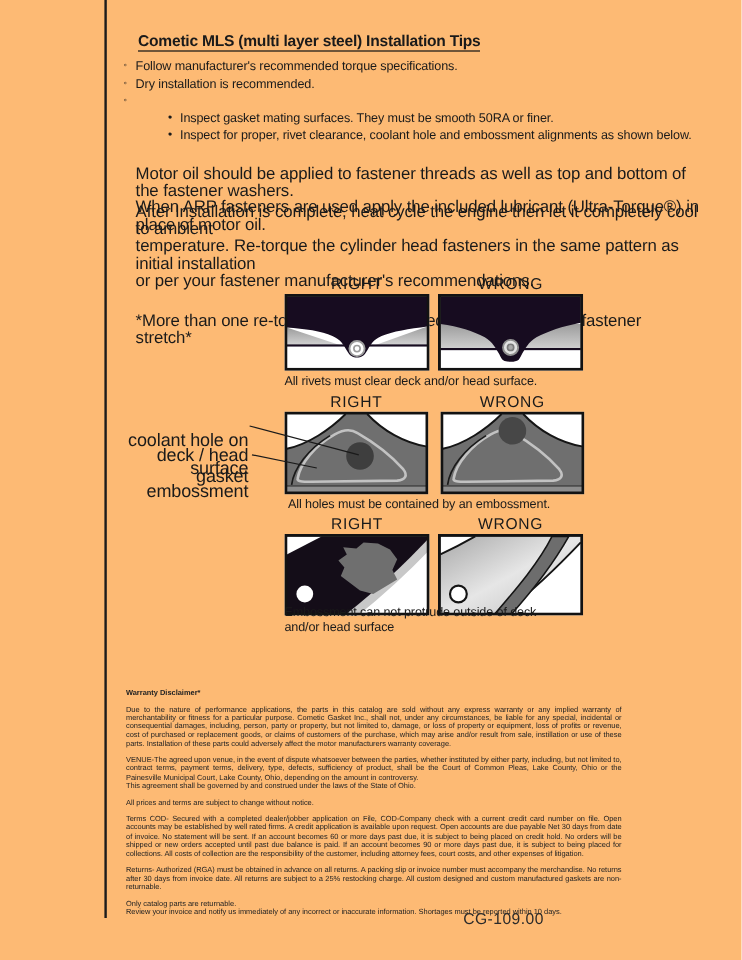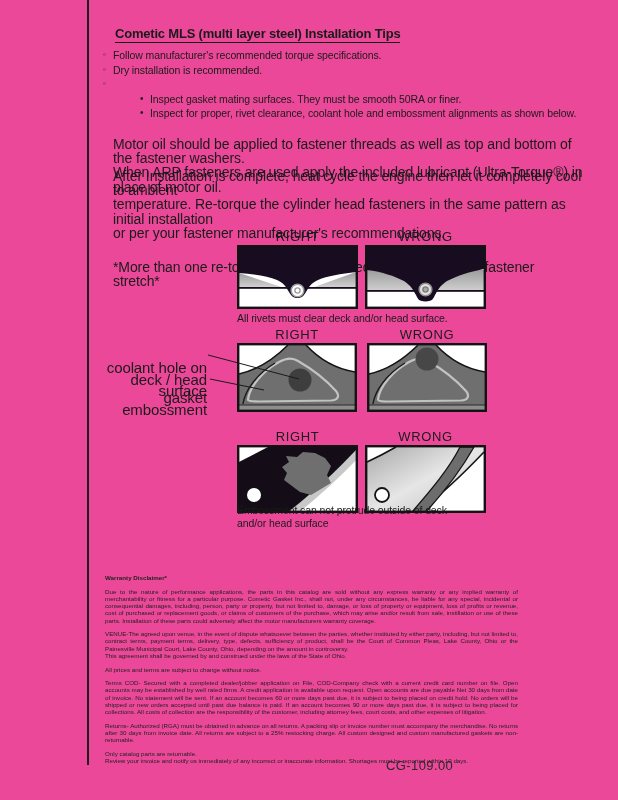--- a/index.html
+++ b/index.html
@@ -1,16 +1,16 @@
 <!DOCTYPE html>
 <html><head>
 <meta charset="utf-8">
 <style>
   html,body{margin:0;padding:0;background:#ffffff;}
-  .page{position:relative;width:618px;height:800px;background:#ec4899;overflow:hidden;
+  .page{position:relative;width:618px;height:800px;background:#fdba74;overflow:hidden;
         font-family:"Liberation Sans",sans-serif;color:#1a1a1a;}
   .spine{position:absolute;left:87px;top:0;width:1.5px;height:765px;background:#1c1c1c;}
 
   .title{position:absolute;left:115px;top:26px;font-size:13px;font-weight:700;letter-spacing:-0.2px;
          border-bottom:1.6px solid #111;padding-bottom:1px;margin:0;white-space:nowrap;}
 
   .tips{position:absolute;left:103px;top:48px;font-size:10.5px;letter-spacing:-0.1px;line-height:14.6px;}
   .tip{display:flex;}
   .tip .mk{width:10px;flex:0 0 10px;font-size:8px;line-height:14.6px;}
   .tip.sub{margin-left:37px;}
@@ -147,20 +147,21 @@
         <path d="M69,2 C82,16 100,26 118,29" fill="none" stroke="#151515" stroke-width="1.6"></path>
         <rect x="2" y="62" width="116" height="5" fill="#8d8d8d"></rect>
         <line x1="2" y1="62" x2="118" y2="62" stroke="#2a2a2a" stroke-width="1"></line>
         <path d="M11,56 C13,43 26,28 42,19 C49,15 55,14 61,18 C75,26 90,38 99,48 C103,53 101,57 94,57.5 L22,58.5 C14,58.5 10.5,58 11,56 Z" fill="none" stroke="#c2c2c2" stroke-width="2.2" stroke-linejoin="round"></path>
         <path d="M6,61 C8,47 20,31 38,20" fill="none" stroke="#1a1a1a" stroke-width="1.4"></path>
         <circle cx="60" cy="16" r="11.5" fill="#474747"></circle>
         <rect x="1.2" y="1.2" width="117.6" height="66.6" fill="none" stroke="#121212" stroke-width="2.4"></rect>
       </svg>
     </div>
   </div>
+  <div class="caption cap2">All holes must be contained by an embossment.</div>
 
   <div class="ann ann1">coolant hole on
 deck / head surface</div>
   <div class="ann ann2">gasket embossment</div>
   <svg class="leaders" width="100" height="48" viewBox="0 0 100 48">
     <line x1="4" y1="9" x2="95" y2="33" stroke="#1a1a1a" stroke-width="1"></line>
     <line x1="6" y1="33" x2="60" y2="44" stroke="#1a1a1a" stroke-width="1"></line>
   </svg>
 
   <div class="fig-row row3">

